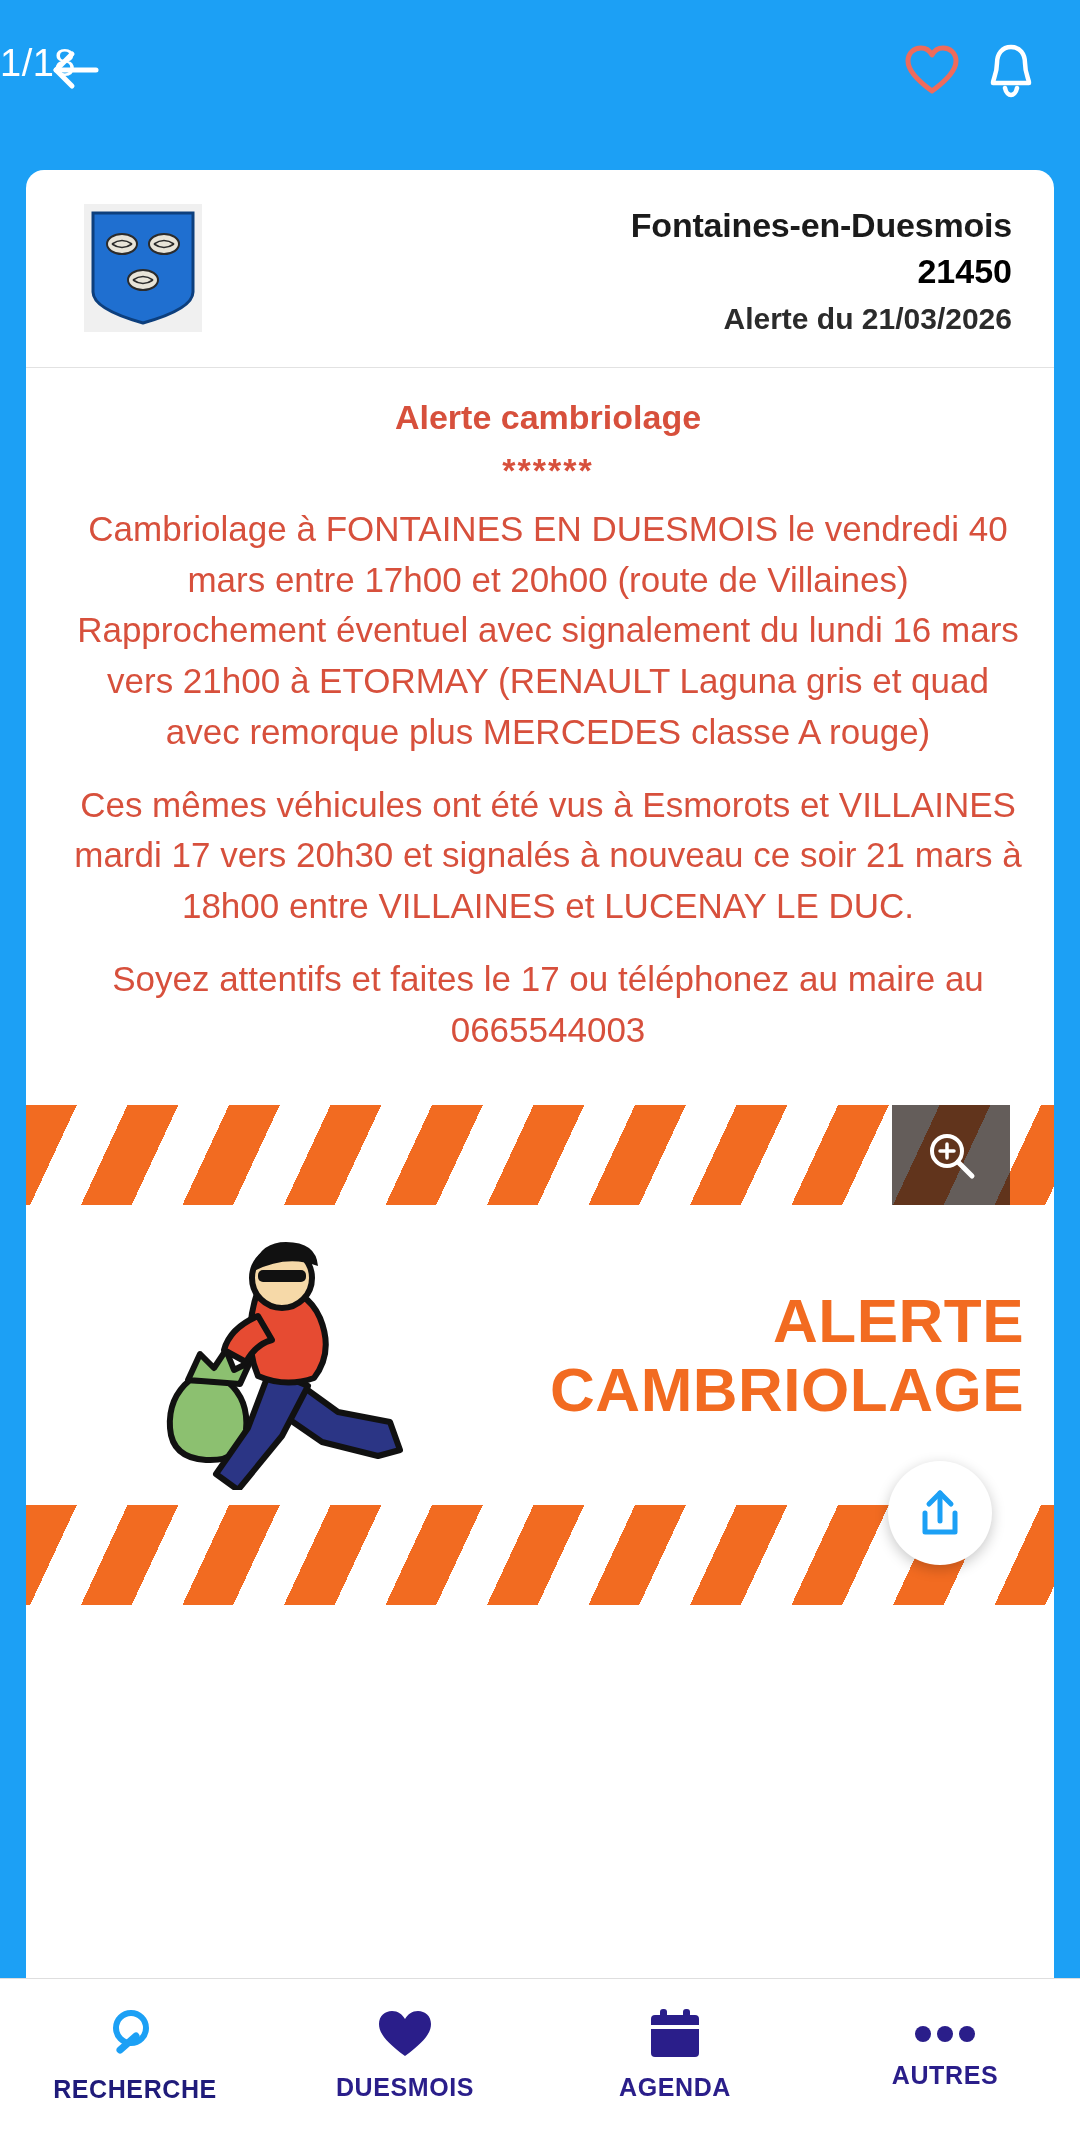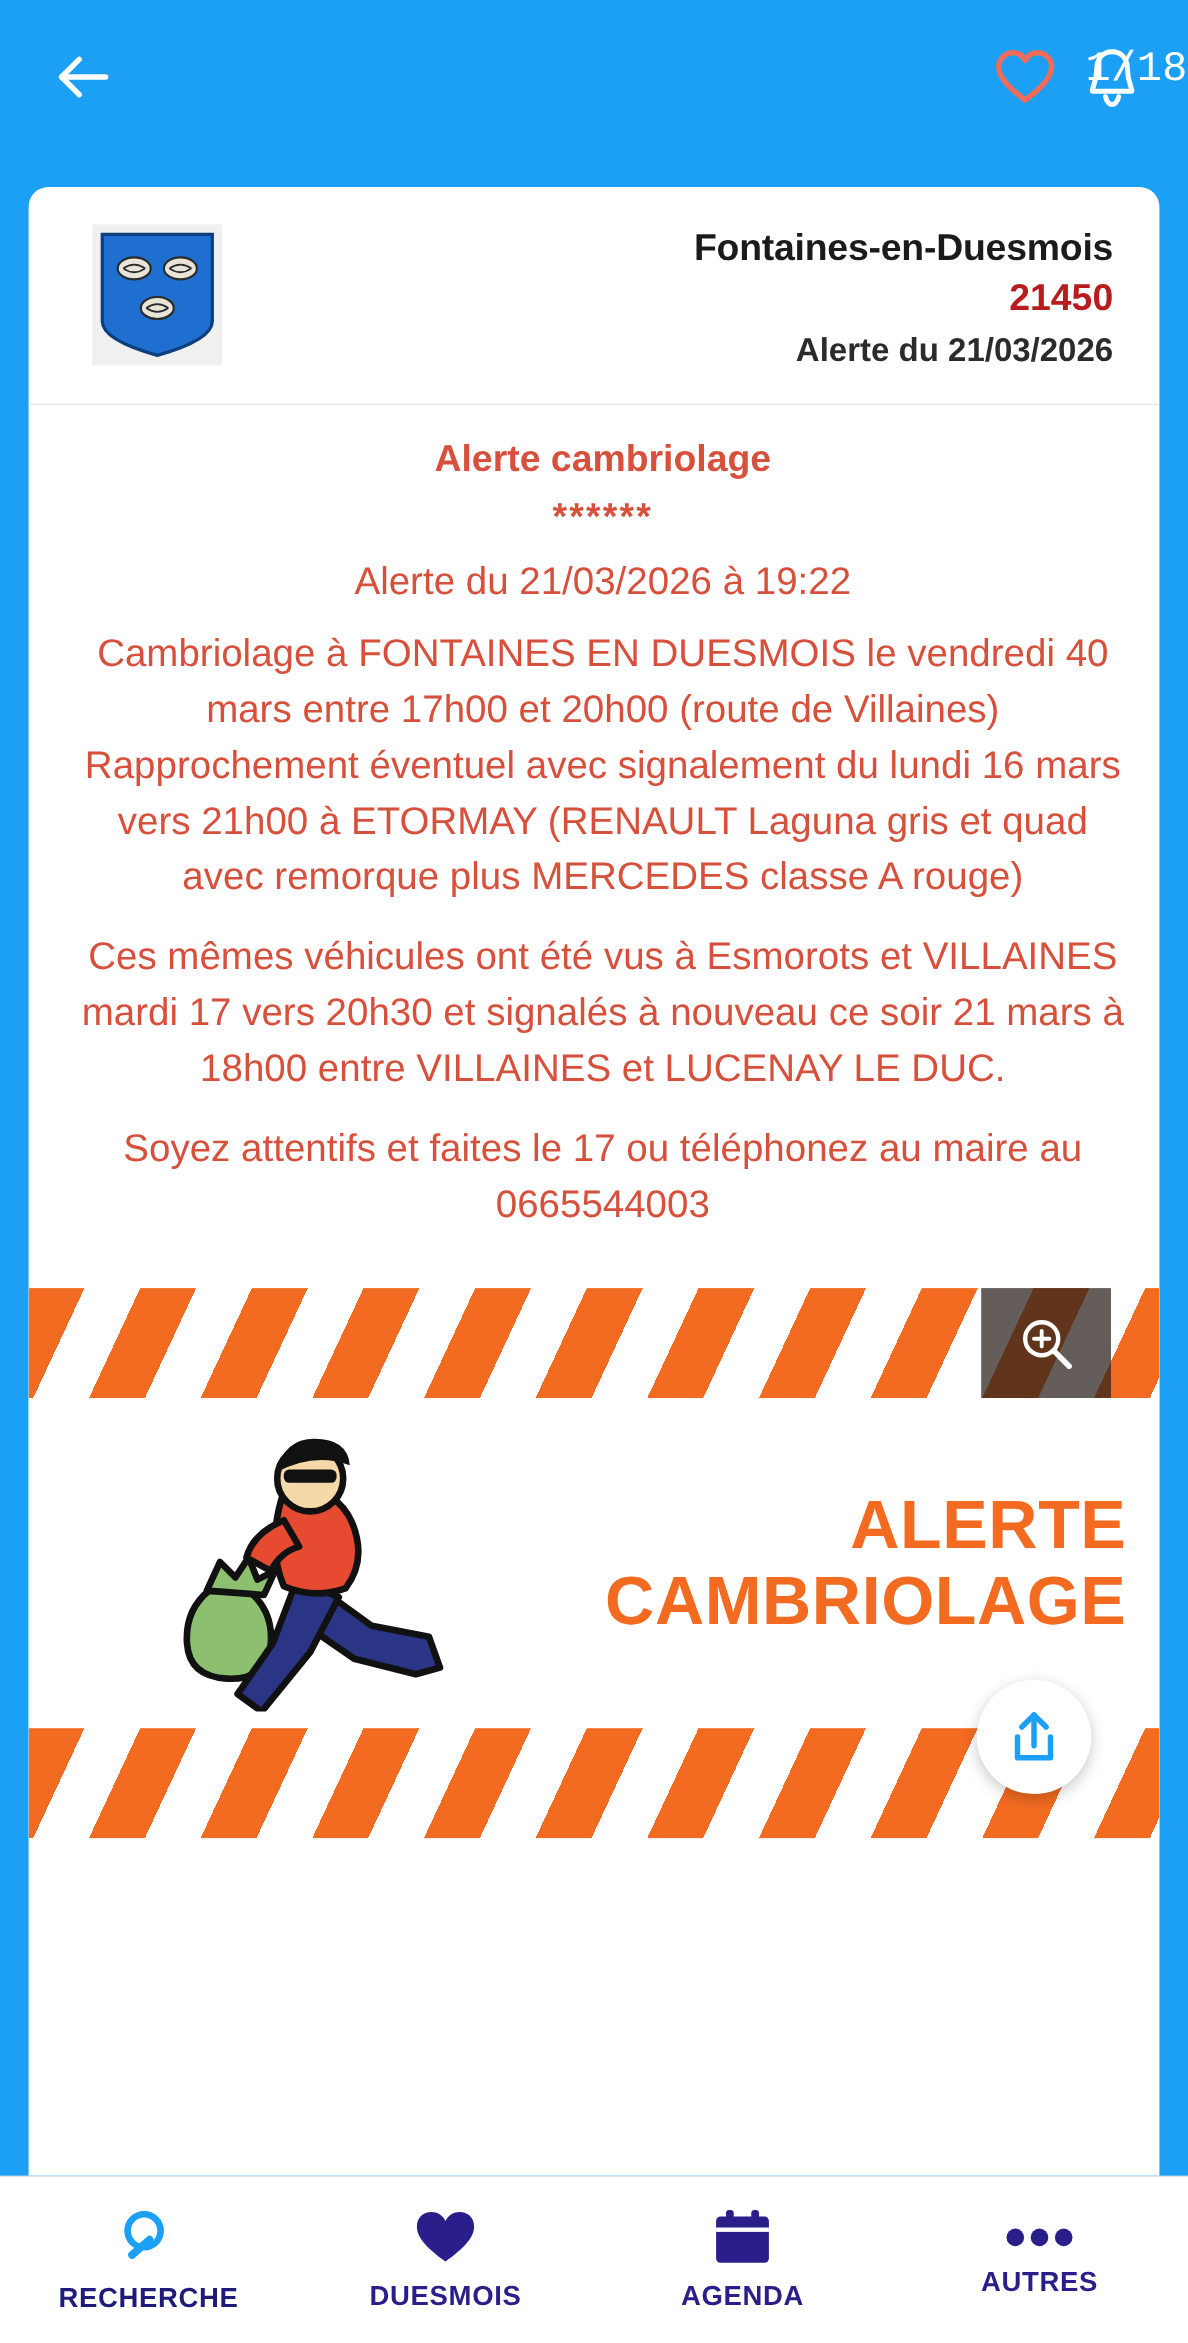--- a/index.html
+++ b/index.html
@@ -31,26 +31,25 @@
   }
   .back-arrow {
     width: 64px; height: 64px;
     display: flex; align-items: center; justify-content: center;
     cursor: pointer;
   }
   .page-counter {
     position: absolute;
     left: 0; right: 0;
     top: 42px;
-    text-align: right;
+    text-align: left;
     color: #ffffff;
     font-size: 38px;
     font-weight: 400;
     letter-spacing: 0.5px;
-    font-family: Liberation Mono, monospace;
   }
   .topbar-right {
     margin-left: auto;
     display: flex;
     align-items: center;
     gap: 26px;
     padding-top: 4px;
   }
   .icon-btn { cursor: pointer; display: flex; align-items: center; justify-content: center; }
 
@@ -95,21 +94,21 @@
   .commune-name {
     font-size: 34px;
     font-weight: 700;
     color: #1b1b1b;
     letter-spacing: -0.2px;
     line-height: 1.25;
   }
   .commune-zip {
     font-size: 34px;
     font-weight: 700;
-    color: #b91c1c;
+    color: #000000;
     line-height: 1.45;
   }
   .alert-date-head {
     font-size: 30px;
     color: #2b2b2b;
     font-weight: 700;
     line-height: 1.5;
   }
 
   
@@ -285,21 +284,20 @@
         <div class="header-text">
           <div class="commune-name">Fontaines-en-Duesmois</div>
           <div class="commune-zip">21450</div>
           <div class="alert-date-head">Alerte du 21/03/2026</div>
         </div>
       </div>
 
       <div class="alert-body">
         <div class="alert-title">Alerte cambriolage</div>
         <div class="alert-stars">******</div>
-        <div class="alert-line">Alerte du 21/03/2026 à 19:22</div>
         <div class="alert-para">Cambriolage à FONTAINES EN DUESMOIS le vendredi 40 mars entre 17h00 et 20h00 (route de Villaines) Rapprochement éventuel avec signalement du lundi 16 mars vers 21h00 à ETORMAY (RENAULT Laguna gris et quad avec remorque plus MERCEDES classe A rouge)</div>
         <div class="alert-para">Ces mêmes véhicules ont été vus à Esmorots et VILLAINES mardi 17 vers 20h30 et signalés à nouveau ce soir 21 mars à 18h00 entre VILLAINES et LUCENAY LE DUC.</div>
         <div class="alert-para">Soyez attentifs et faites le 17 ou téléphonez au maire au 0665544003</div>
       </div>
 
       <div class="image-area">
         <div class="stripe-band"></div>
         <div class="zoom-btn">
           <svg width="56" height="56" viewBox="0 0 56 56">
             <circle cx="24" cy="24" r="15" fill="none" stroke="#ffffff" stroke-width="4"></circle>

